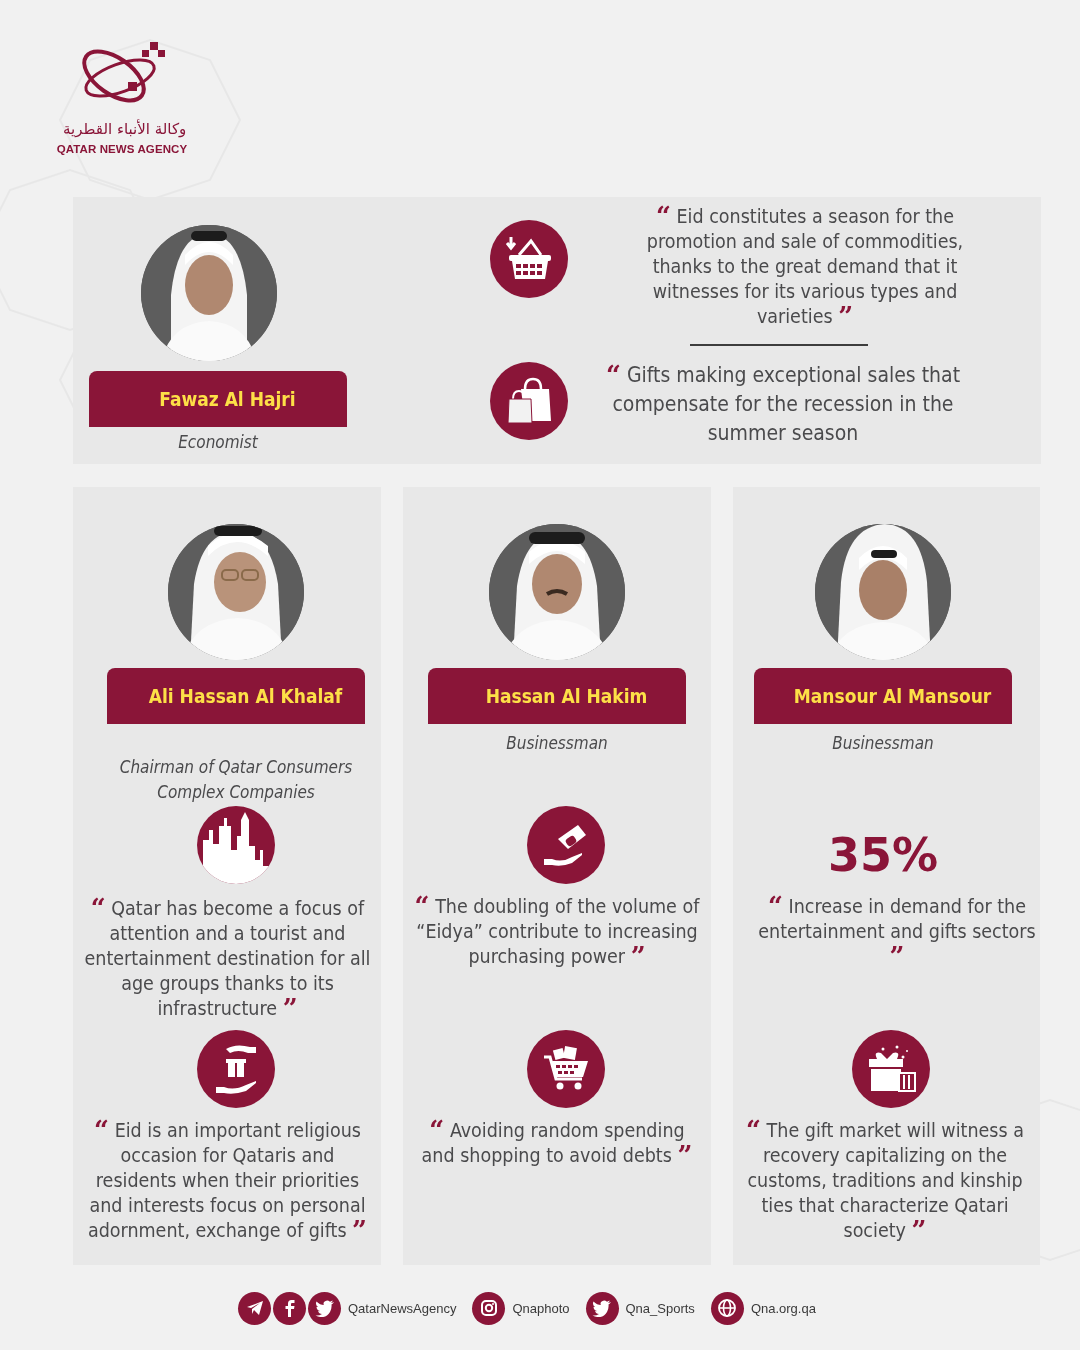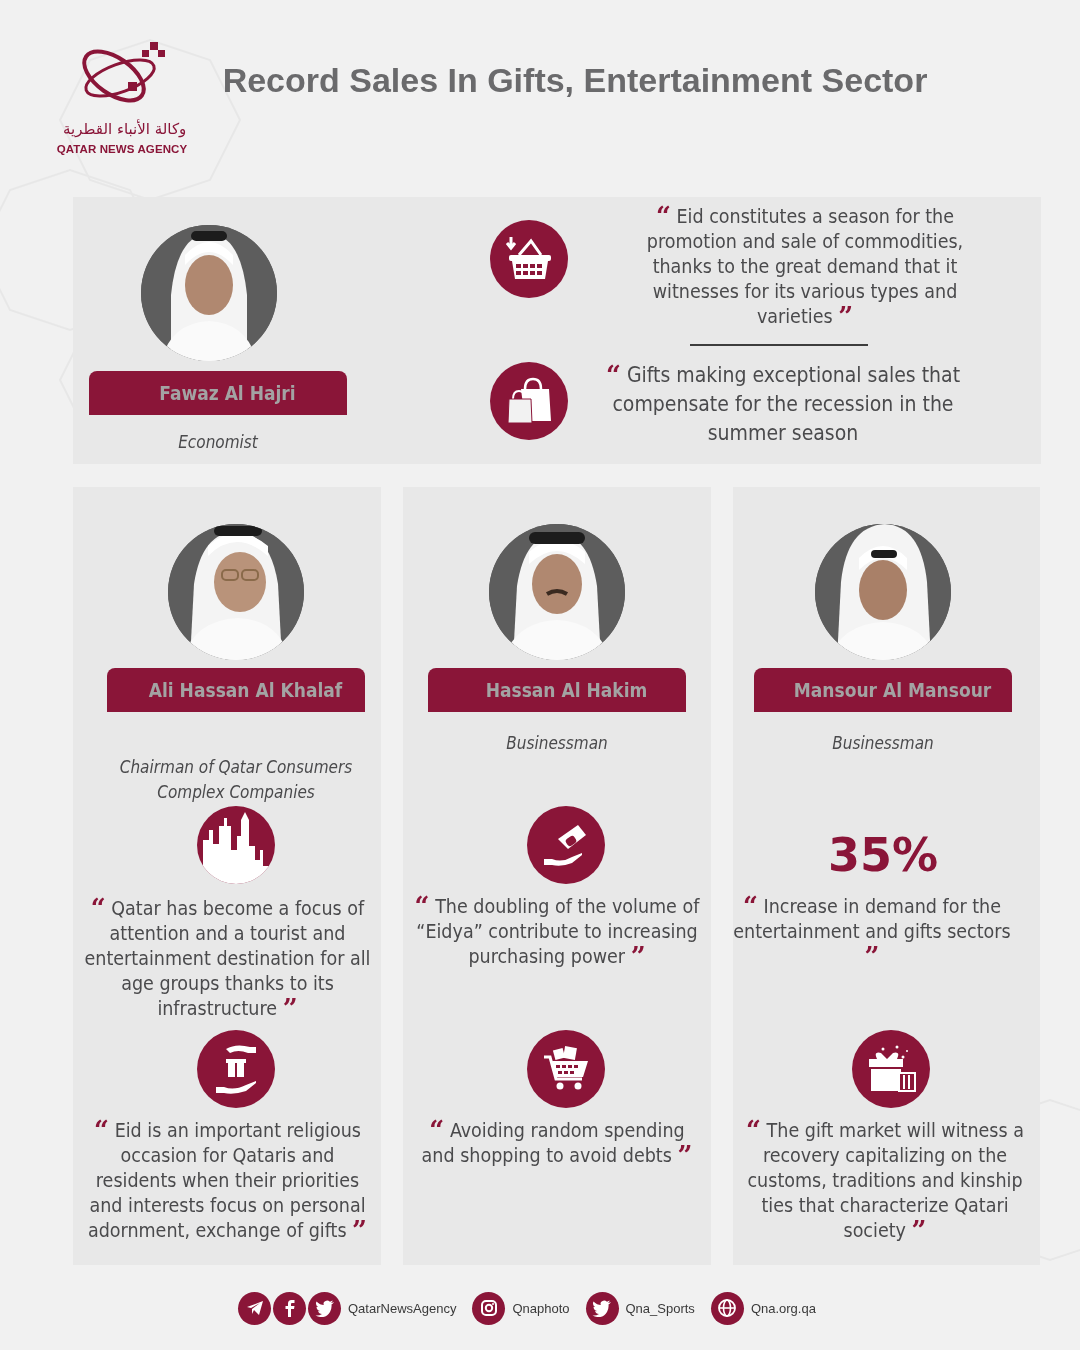--- a/index.html
+++ b/index.html
@@ -27,21 +27,21 @@
   .panel { position: absolute; background: #e8e8e8; }
   .top-panel { left: 73px; top: 197px; width: 968px; height: 267px; }
   .col { top: 487px; height: 778px; width: 308px; }
   .col1 { left: 73px; }
   .col2 { left: 403px; }
   .col3 { left: 733px; width: 307px; }
 
   .photo { position: absolute; width: 136px; height: 136px; border-radius: 50%; overflow: hidden; background: #5d5d5d; }
   .photo svg { display: block; }
   .plate {
-    position: absolute; height: 44px; background: #8a1538; color: #a3a3a3;
+    position: absolute; height: 56px; background: #8a1538; color: #fde047;
     border-radius: 8px 8px 0 0; display: flex; align-items: center; justify-content: center;
     font-weight: bold; font-size: 19px; font-family: "DejaVu Sans Condensed", "DejaVu Sans", sans-serif; padding-left: 19px;
   }
   .role { position: absolute; text-align: center; font-size: 17px; line-height: 25px; color: #4a4a4c;
     font-family: "DejaVu Sans Condensed", "DejaVu Sans", sans-serif; font-style: italic; }
   .icon-circle { position: absolute; width: 78px; height: 78px; border-radius: 50%; background: #8a1538;
     display: flex; align-items: center; justify-content: center; overflow: hidden; }
   .quote { position: absolute; text-align: center; font-size: 19.5px; line-height: 25px; color: #4a4a4c;
     font-family: "DejaVu Sans Condensed", "DejaVu Sans", sans-serif; }
   .qm { color: #8a1538; font-weight: bold; font-family: "DejaVu Serif", serif; font-size: 26px; line-height: 10px; vertical-align: -2px; }
@@ -73,21 +73,20 @@
     <rect x="78" y="6" width="8" height="8" fill="#8a1538"></rect>
     <rect x="86" y="14" width="7" height="7" fill="#8a1538"></rect>
     <rect x="70" y="14" width="7" height="7" fill="#8a1538"></rect>
     <rect x="56" y="46" width="9" height="9" fill="#8a1538"></rect>
   </svg>
   <div class="ar">وكالة الأنباء القطرية</div>
   <div class="en">QATAR NEWS AGENCY</div>
 </div>
 
 <div class="title">
-  <div>Record Sales In Gifts, Entertainment Sector</div>
 </div>
 
 <div class="panel top-panel"></div>
 
 <div class="photo" style="left:141px;top:225px;">
   <svg width="136" height="136" viewBox="0 0 136 136">
     <rect width="136" height="136" fill="#5d5d5d"></rect>
     <path d="M30 136 L30 70 Q36 10 68 8 Q100 10 106 70 L106 136Z" fill="#f4f4f4"></path>
     <ellipse cx="68" cy="60" rx="24" ry="30" fill="#b08870"></ellipse>
     <path d="M44 40 Q68 14 92 40 L92 30 Q68 4 44 30Z" fill="#ffffff"></path>
@@ -233,21 +232,21 @@
     <path d="M22 136 L26 58 Q32 2 70 0 Q106 2 112 58 L116 136Z" fill="#f4f4f4"></path>
     <ellipse cx="68" cy="66" rx="24" ry="30" fill="#a98068"></ellipse>
     <path d="M44 46 Q68 22 92 46 L92 34 Q68 10 44 34Z" fill="#ffffff"></path>
     <rect x="56" y="26" width="26" height="8" rx="4" fill="#1c1c1c"></rect>
     <path d="M14 136 Q26 100 68 98 Q110 100 122 136Z" fill="#fafafa"></path>
   </svg>
 </div>
 <div class="plate" style="left:754px;top:668px;width:258px;">Mansour Al Mansour</div>
 <div class="role" style="left:754px;top:731px;width:258px;">Businessman</div>
 <div class="stat">35%</div>
-<div class="quote" style="left:731px;top:894px;width:282px;">
+<div class="quote" style="left:756px;top:894px;width:282px;">
   <span class="qm">“</span>
   <span>Increase in demand for the entertainment and gifts sectors</span>
   <span class="qm">”</span>
 </div>
 <div class="icon-circle" style="left:852px;top:1030px;">
   <svg width="56" height="56" viewBox="0 0 56 56">
     <g fill="#fff">
         <circle cx="20" cy="8" r="1.5"></circle>
         <circle cx="34" cy="6" r="1.5"></circle>
         <circle cx="40" cy="16" r="1.5"></circle>

